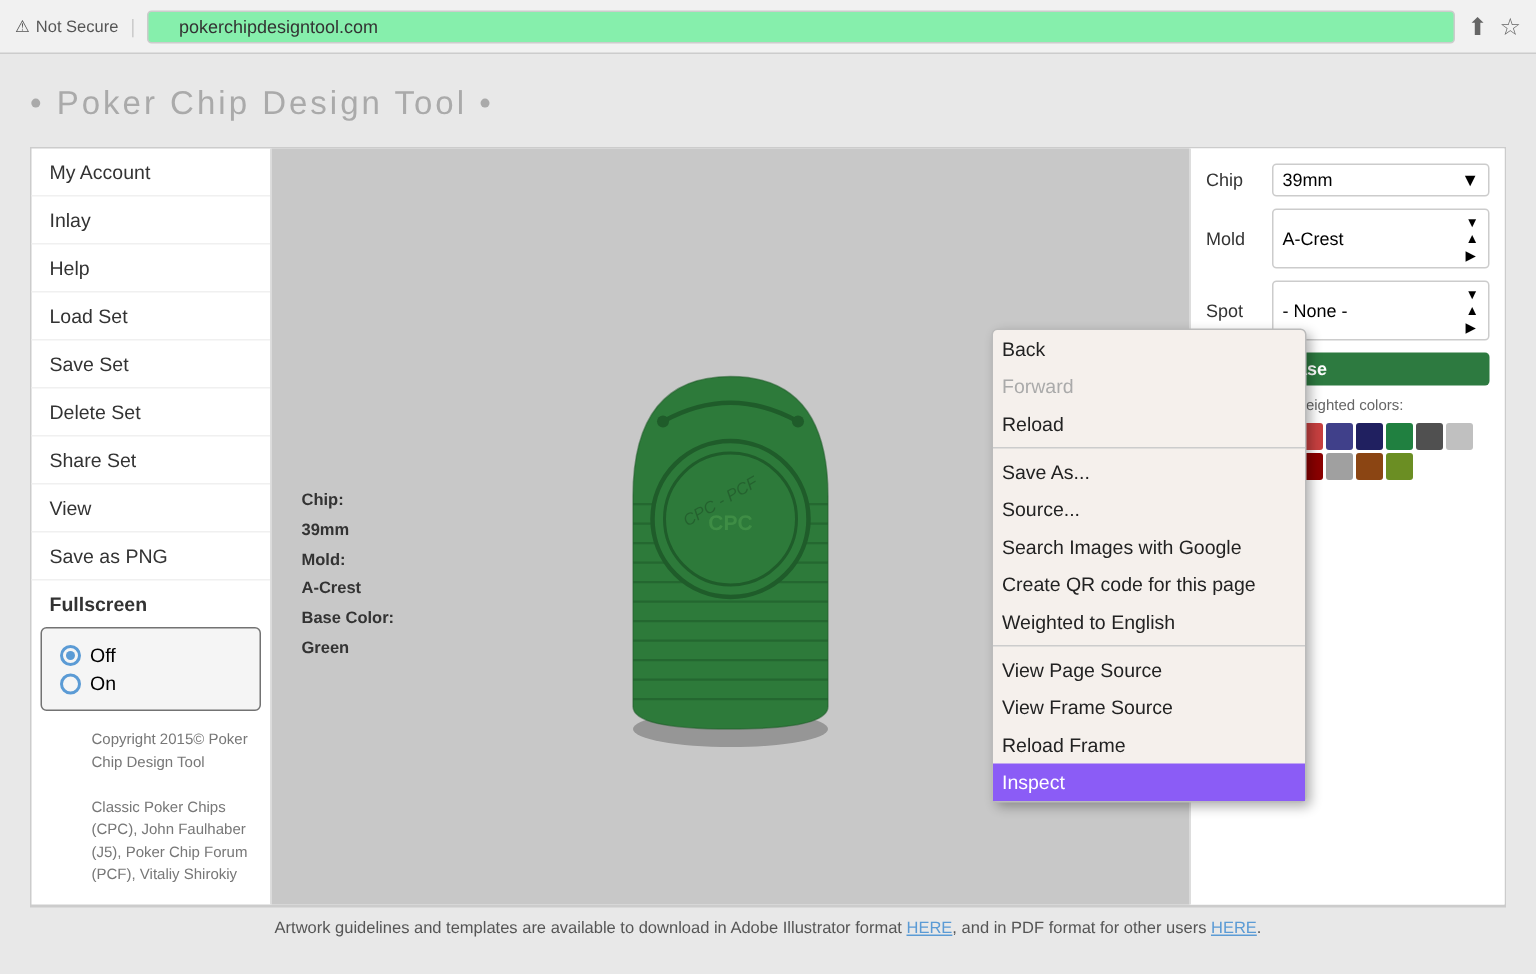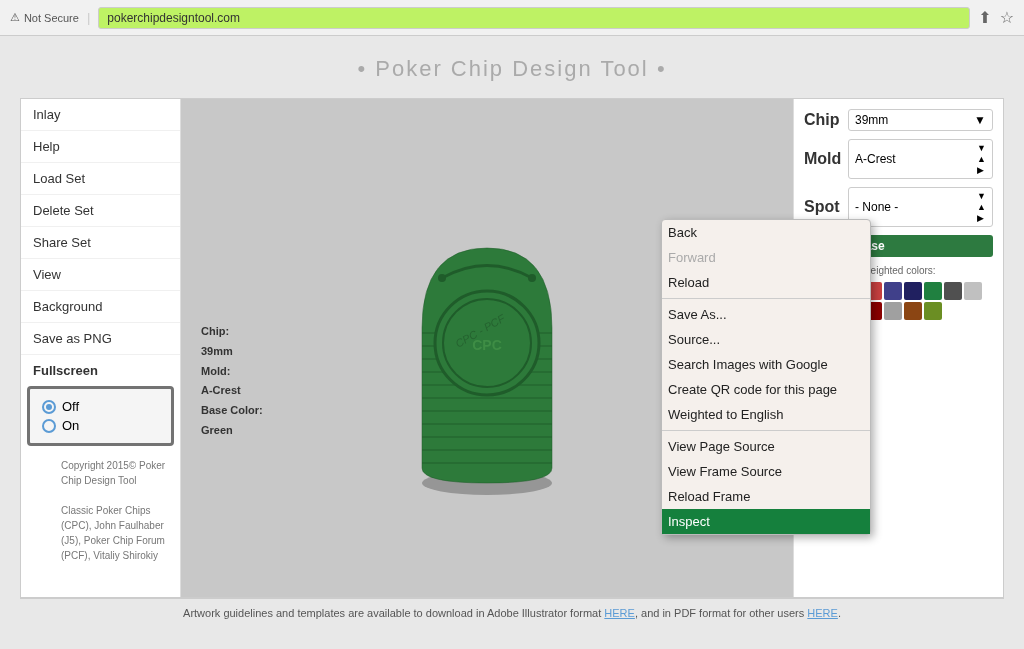--- a/index.html
+++ b/index.html
@@ -11,39 +11,38 @@
       background: #f1f1f1;
       border-bottom: 1px solid #ccc;
       display: flex;
       align-items: center;
       padding: 0 10px;
       gap: 8px;
     }
     .browser-bar .warning { font-size: 11px; color: #555; display: flex; align-items: center; gap: 4px; }
     .browser-bar .url-bar {
       flex: 1;
-      background: #bef264;
+      background: #86efac;
       border: 1px solid #ccc;
       border-radius: 3px;
-      padding: 3px 8px;
+      padding: 3px 20px;
       font-size: 12px;
       color: #333;
     }
     .browser-bar .icons { display: flex; gap: 8px; color: #666; font-size: 16px; }
 
     
     .page-wrapper {
       background: #e8e8e8;
       padding: 20px;
       height: calc(649px - 36px);
       overflow-y: auto;
     }
 
     .page-title {
-      text-align: center;
       font-size: 22px;
       color: #aaa;
       margin-bottom: 16px;
       letter-spacing: 2px;
     }
 
     .main-layout {
       display: flex;
       background: white;
       border: 1px solid #ccc;
@@ -112,23 +111,23 @@
       background: white;
     }
     .panel-row {
       display: flex;
       align-items: center;
       margin-bottom: 8px;
       gap: 6px;
     }
     .panel-label {
       width: 38px;
-      font-size: 16px;
+      font-size: 12px;
       color: #333;
-      font-weight: bold;
+      font-weight: normal;
     }
     .panel-select {
       flex: 1;
       background: white;
       border: 1px solid #ccc;
       border-radius: 3px;
       padding: 3px 6px;
       font-size: 12px;
       display: flex;
       align-items: center;
@@ -175,21 +174,21 @@
       box-shadow: 3px 3px 8px rgba(0,0,0,0.3);
       z-index: 100;
       font-size: 13px;
     }
     .context-item {
       padding: 5px 6px;
       cursor: pointer;
       color: #222;
     }
     .context-item.disabled { color: #aaa; cursor: default; }
-    .context-item.highlighted { background: #15803d; color: white; }
+    .context-item.highlighted { background: #8b5cf6; color: white; }
     .context-separator {
       height: 1px;
       background: #ccc;
       margin: 3px 0;
     }
 
     
     .bottom-bar {
       background: #e8e8e8;
       padding: 8px 20px;
@@ -224,31 +223,32 @@
 
   <div class="page-title">
     <span>•</span>
     <span>Poker Chip Design Tool</span>
     <span>•</span>
   </div>
 
   <div class="main-layout">
 
     <div class="sidebar">
+      <div class="sidebar-item">My Account</div>
       <div class="sidebar-item">Inlay</div>
       <div class="sidebar-item">Help</div>
       <div class="sidebar-item">Load Set</div>
+      <div class="sidebar-item">Save Set</div>
       <div class="sidebar-item">Delete Set</div>
       <div class="sidebar-item">Share Set</div>
       <div class="sidebar-item">View</div>
-      <div class="sidebar-item">Background</div>
       <div class="sidebar-item">Save as PNG</div>
 
       <div style="padding: 8px 12px; font-size:13px; color:#333; font-weight:bold;">Fullscreen</div>
-      <div style="padding: 6px 12px; background: #f5f5f5; border: 3px solid #737373; margin: 0 6px; border-radius: 4px;">
+      <div style="padding: 6px 12px; background: #f5f5f5; border: 1px solid #737373; margin: 0 6px; border-radius: 4px;">
         <div class="radio-item">
           <div class="radio-circle checked"></div>
           <span>Off</span>
         </div>
         <div class="radio-item">
           <div class="radio-circle"></div>
           <span>On</span>
         </div>
       </div>
 

